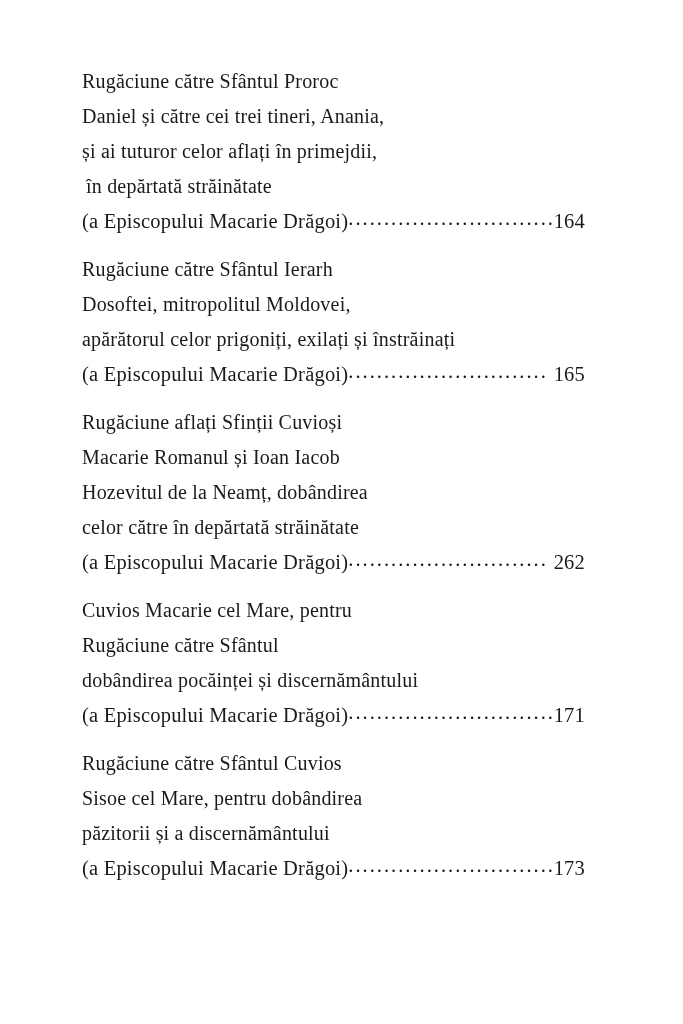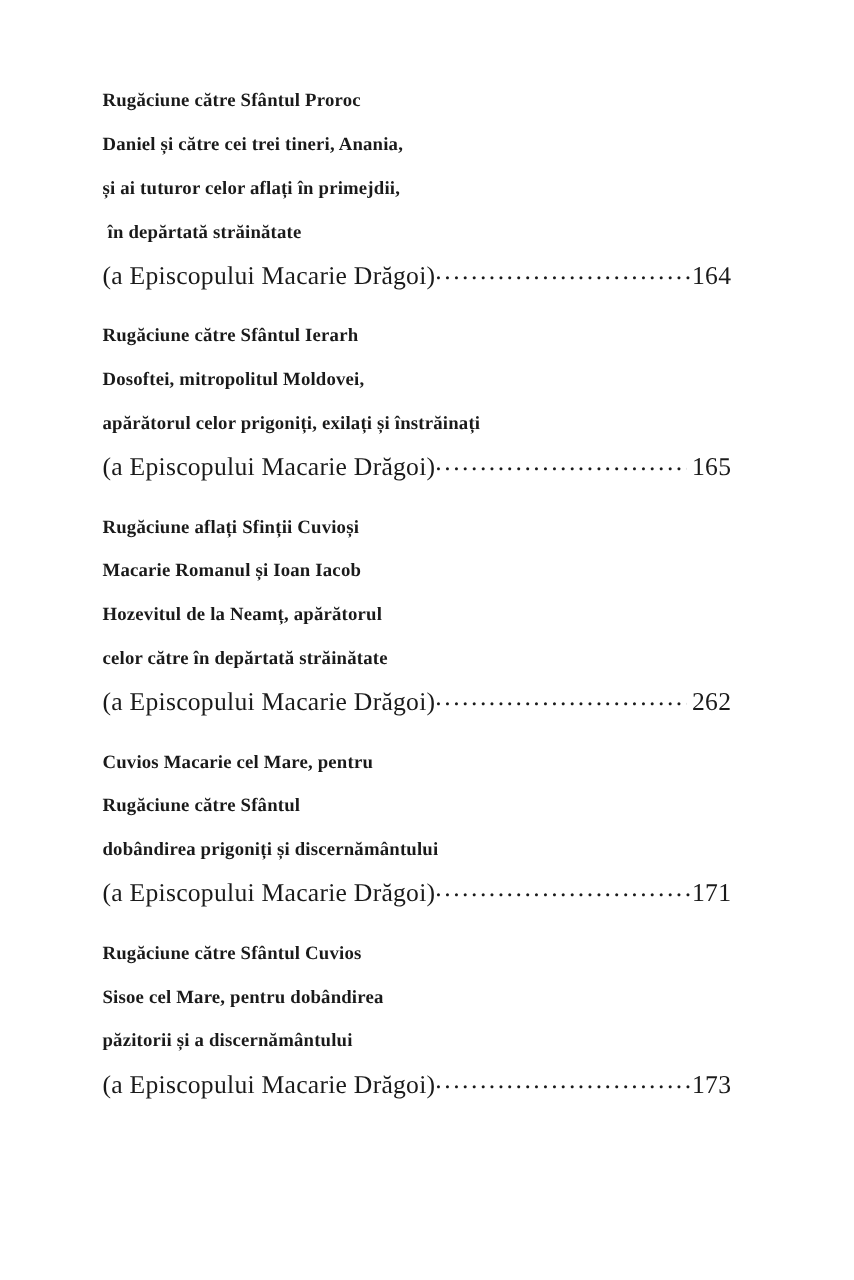--- a/index.html
+++ b/index.html
@@ -37,25 +37,24 @@
 
   .toc-entry {
     margin: 0 0 13px 0;
   }
   .toc-entry:last-child {
     margin-bottom: 0;
   }
 
   
   .entry-line {
-    font-size: 15px;
+    font-size: 20px;
     line-height: 35px;
     white-space: pre;
     letter-spacing: 0.01em;
-    font-weight: bold;
   }
 
   
   .entry-line.indented {
     padding-left: 4px;
   }
 
   
   .entry-final {
     display: flex;
@@ -122,32 +121,32 @@
         <div class="entry-line">apărătorul celor prigoniți, exilați și înstrăinați</div>
         <div class="entry-final">
           <span class="attribution">(a Episcopului Macarie Drăgoi)</span>
           <span class="leader"></span>
           <span class="page-num gap-before">165</span>
         </div>
       </div>
       <div class="toc-entry">
         <div class="entry-line">Rugăciune aflați Sfinții Cuvioși</div>
         <div class="entry-line">Macarie Romanul și Ioan Iacob</div>
-        <div class="entry-line">Hozevitul de la Neamț, apărătorul</div>
+        <div class="entry-line">Hozevitul de la Neamț, dobândirea</div>
         <div class="entry-line">celor către în depărtată străinătate</div>
         <div class="entry-final">
           <span class="attribution">(a Episcopului Macarie Drăgoi)</span>
           <span class="leader"></span>
           <span class="page-num gap-before">262</span>
         </div>
       </div>
       <div class="toc-entry">
         <div class="entry-line">Cuvios Macarie cel Mare, pentru</div>
         <div class="entry-line">Rugăciune către Sfântul</div>
-        <div class="entry-line">dobândirea prigoniți și discernământului</div>
+        <div class="entry-line">dobândirea pocăinței și discernământului</div>
         <div class="entry-final">
           <span class="attribution">(a Episcopului Macarie Drăgoi)</span>
           <span class="leader"></span>
           <span class="page-num">171</span>
         </div>
       </div>
       <div class="toc-entry">
         <div class="entry-line">Rugăciune către Sfântul Cuvios</div>
         <div class="entry-line">Sisoe cel Mare, pentru dobândirea</div>
         <div class="entry-line">păzitorii și a discernământului</div>

